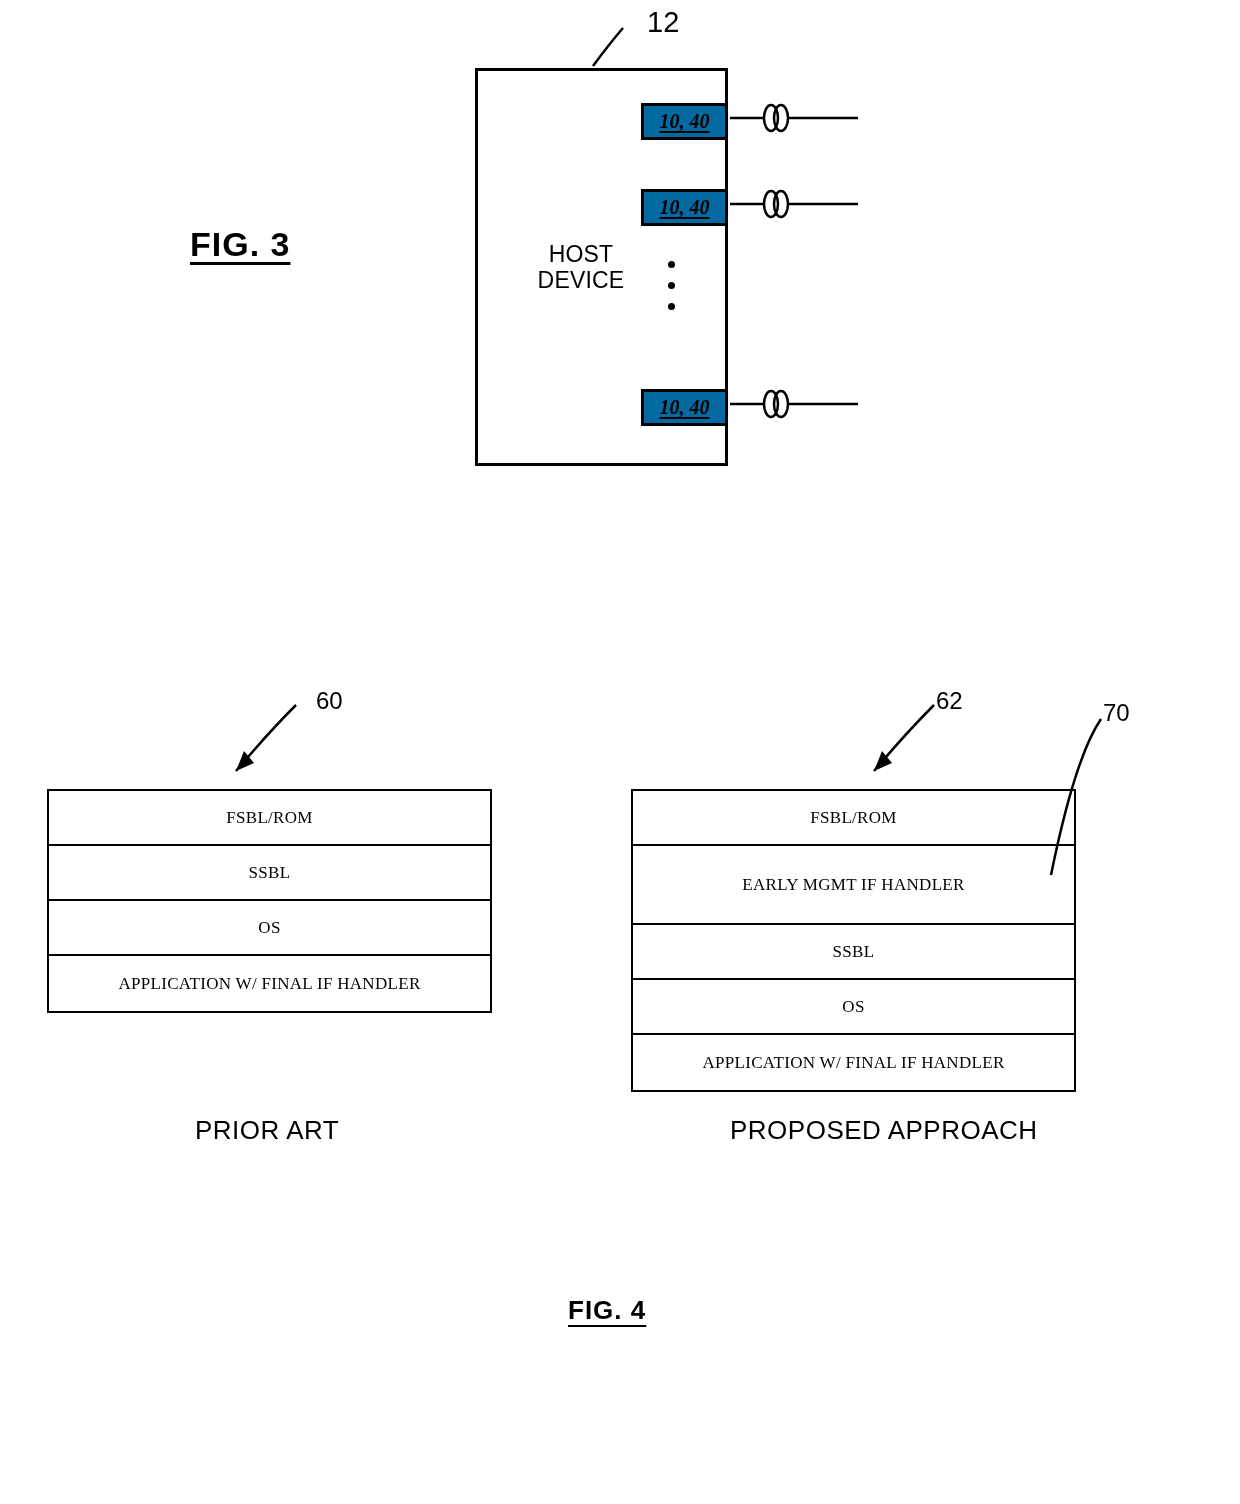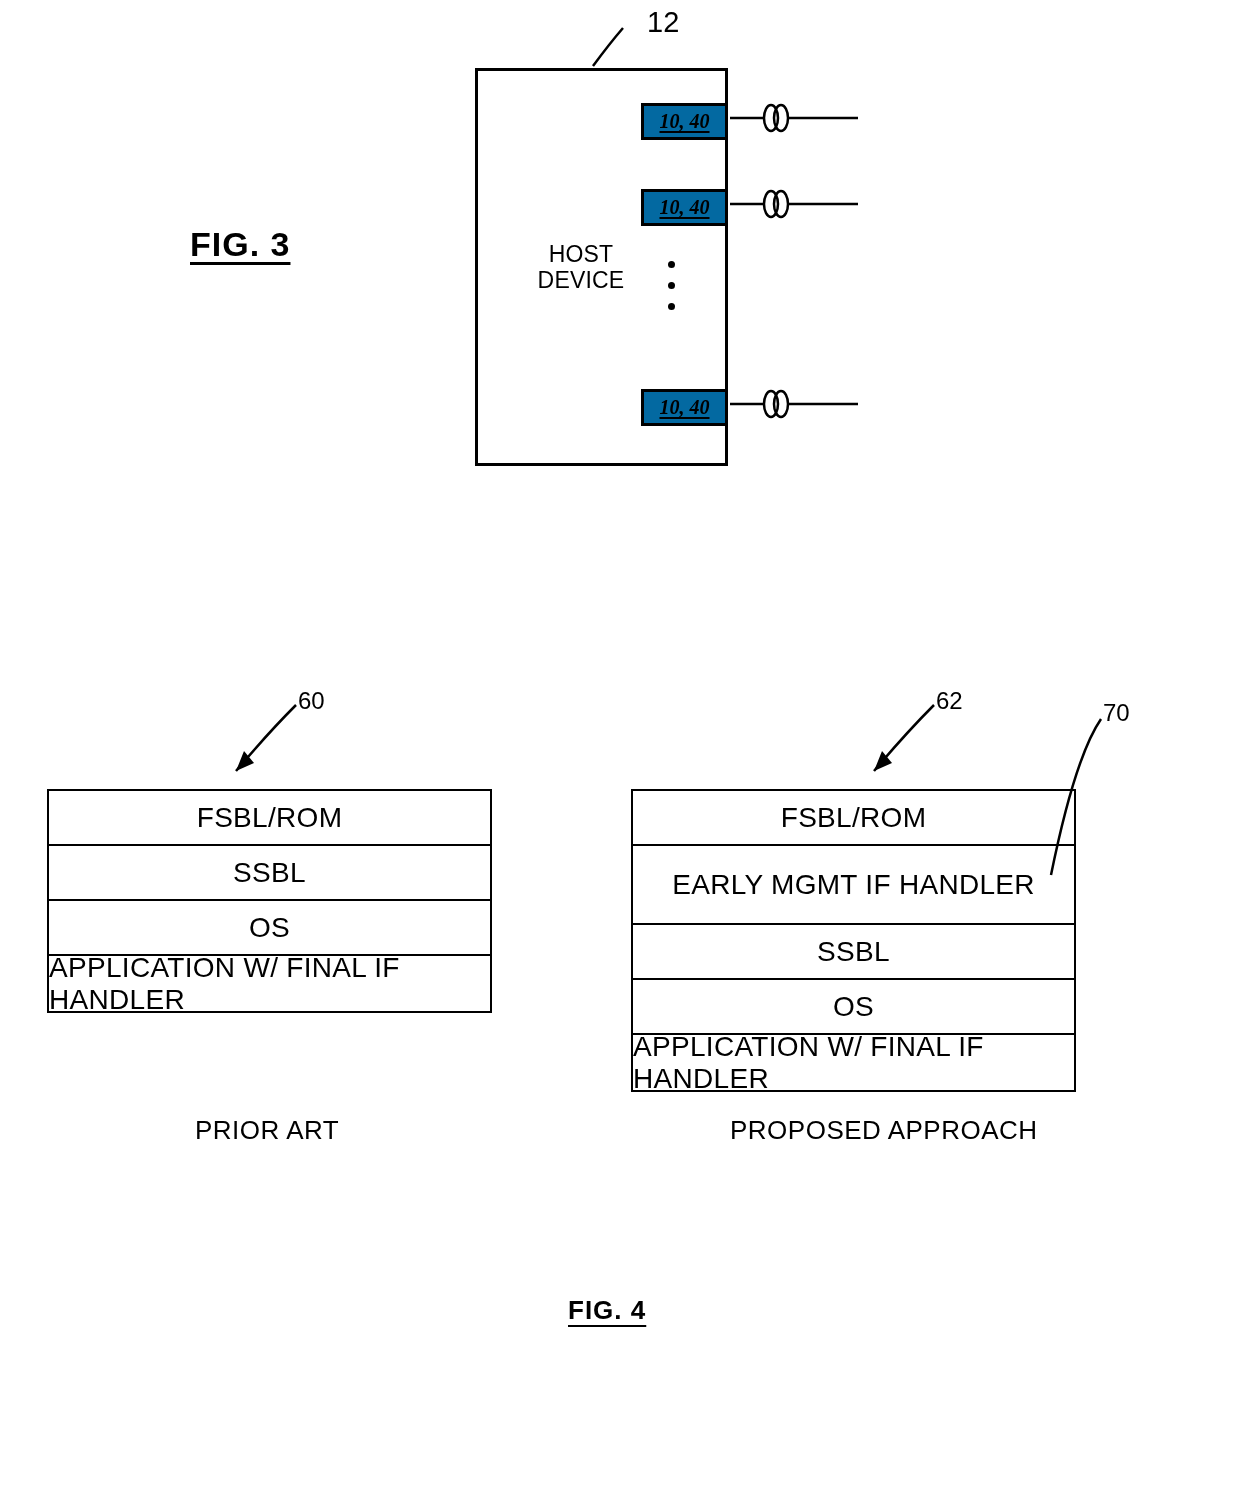--- a/index.html
+++ b/index.html
@@ -131,22 +131,22 @@
     position: absolute;
     width: 445px;
     border: 2.5px solid #000;
   }
   .stack .row {
     border-bottom: 2.5px solid #000;
     height: 55px;
     display: flex;
     align-items: center;
     justify-content: center;
-    font-family: Liberation Sans, sans-serif;
-    font-size: 28px;
+    font-family: Liberation Serif, serif;
+    font-size: 17px;
     letter-spacing: 0.3px;
   }
   .stack .row:last-child {
     border-bottom: none;
   }
 
   .stack-left {
     left: 47px;
     top: 789px;
   }
@@ -254,21 +254,21 @@
     <ellipse cx="51" cy="15" rx="7" ry="13" fill="none" stroke="#000" stroke-width="2.5"></ellipse>
     <line x1="58" y1="15" x2="128" y2="15" stroke="#000" stroke-width="2.5"></line>
   </svg>
 </div>
 
 <div class="arr-60">
   <svg width="110" height="100">
     <path d="M 76 12 Q 48 40 16 78" stroke="#000" stroke-width="2.5" fill="none"></path>
     <polygon points="16,78 34,70 24,58" fill="#000"></polygon>
   </svg>
-  <div class="arr-label" style="left:78px; top:-6px">60</div>
+  <div class="arr-label" style="left:96px; top:-6px">60</div>
 </div>
 
 <div class="arr-62">
   <svg width="110" height="100">
     <path d="M 76 12 Q 48 40 16 78" stroke="#000" stroke-width="2.5" fill="none"></path>
     <polygon points="16,78 34,70 24,58" fill="#000"></polygon>
   </svg>
   <div class="arr-label" style="left:78px; top:-6px">62</div>
 </div>
 

